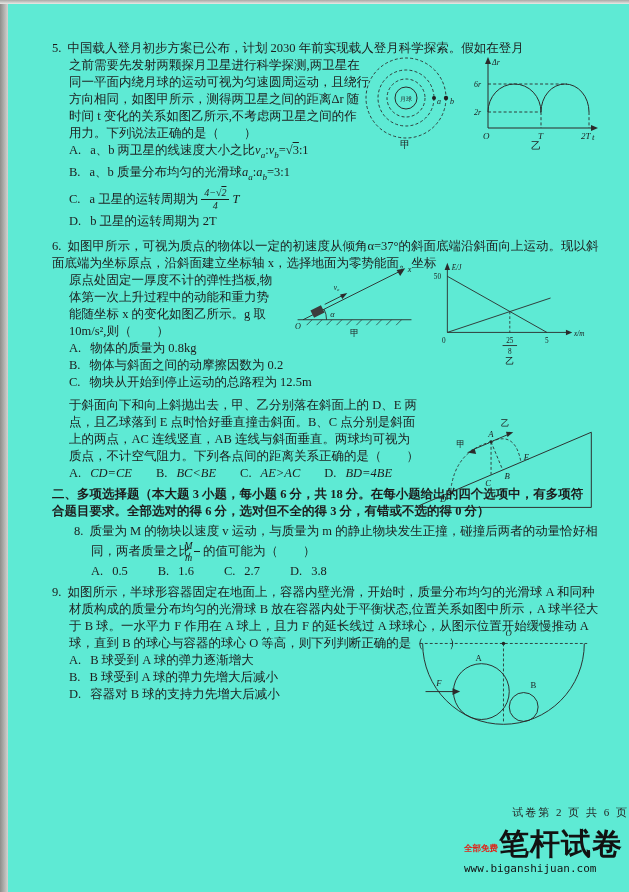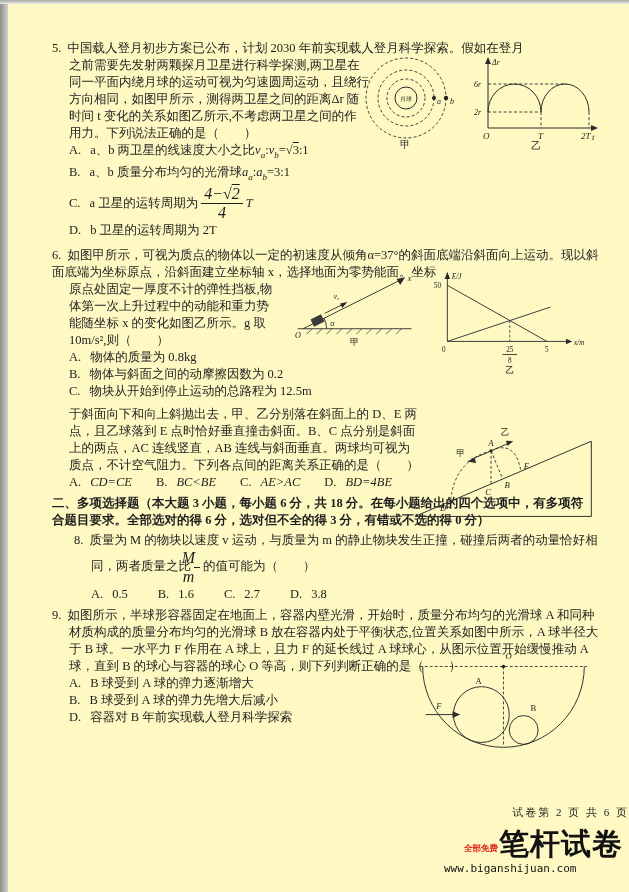--- a/index.html
+++ b/index.html
@@ -1,16 +1,16 @@
 <!DOCTYPE html>
 <html><head>
 <meta charset="utf-8">
 <style>
   html,body{margin:0;padding:0;background:#b7b7b4;}
-  .sheet{position:relative;width:629px;height:892px;background:#fef9c3;overflow:hidden;
+  .sheet{position:relative;width:629px;height:892px;background:#5eead4;overflow:hidden;
          font-family:"Liberation Serif","DejaVu Serif",serif;color:#1d1d1d;
          font-size:12.5px;line-height:17px;}
   .edge-left{position:absolute;left:0;top:0;width:8px;height:100%;
              background:linear-gradient(90deg,#8d8d8a,#d3d3d0);}
   .edge-top{position:absolute;left:0;top:0;width:100%;height:4px;
             background:linear-gradient(180deg,#a8a8a5,#e9e9e6);}
   .content{position:absolute;left:52px;top:40px;width:548px;}
   .q{position:relative;}
   .q5{margin-bottom:8px;} .q6{margin-bottom:6px;} .q7{margin-bottom:4px;}
   .q8{margin-bottom:4px;margin-left:22px;} .q9{margin-bottom:0;}
@@ -21,39 +21,39 @@
   .olab{margin-right:9px;}
   .oprow{padding-left:17px;display:flex;}
   .oprow .opitem{display:flex;}
   .oprow.g28 .opitem{margin-right:30px;}
   .oprow.g22 .opitem{margin-right:24px;}
   .sec{font-weight:bold;margin:3px 16px 3px 0;}
   .iv{font-style:italic;}
   sub{font-size:9px;font-style:italic;}
   .rad{text-decoration:overline;}
   .frac{display:inline-flex;flex-direction:column;vertical-align:middle;text-align:center;
-        line-height:1.12;font-size:16px;margin:0 3px;font-style:italic;}
+        line-height:1.12;font-size:10px;margin:0 3px;font-style:italic;}
   .frac .fnum{padding:0 3px;}
   .frac .fden{border-top:1px solid #1d1d1d;padding:0 3px;}
   .optc{display:flex;align-items:center;padding-left:17px;line-height:28px;}
   .figs{position:absolute;display:flex;align-items:flex-start;}
   .figs-q5{right:2px;top:14px;gap:6px;}
   .figs-q6{right:6px;top:22px;gap:6px;}
   .figs-q7{right:0;top:14px;}
   .figs-q9{right:8px;top:40px;}
   svg{display:block;}
   svg .ln{fill:none;stroke:#2b2b2b;stroke-width:1;}
   svg .lnd{fill:none;stroke:#2b2b2b;stroke-width:0.9;stroke-dasharray:3,2.2;}
   svg text{fill:#1d1d1d;font-family:"Liberation Serif","DejaVu Serif",serif;}
   svg .t6{font-size:6px;} svg .t8{font-size:8px;} svg .t9{font-size:9px;}
   svg .t10{font-size:10px;} svg .ti{font-style:italic;}
   .footer{position:absolute;left:0;width:629px;top:804px;text-align:right;
           font-size:11px;letter-spacing:2px;color:#242424;}
   .brand{position:absolute;right:6px;top:828px;}
-  .brand-top{display:flex;align-items:flex-end;margin-left:20px;}
+  .brand-top{display:flex;align-items:flex-end;}
   .brand-free{color:#e02318;font-size:8.5px;font-weight:bold;line-height:10px;
               font-family:"DejaVu Sans",sans-serif;margin:0 1px 7px 0;}
   .brand-name{font-size:30px;font-weight:bold;line-height:32px;letter-spacing:1px;
               font-family:"DejaVu Sans",sans-serif;color:#121212;}
   .brand-site{font-family:"DejaVu Sans Mono","Liberation Mono",monospace;font-weight:normal;
               font-size:11px;line-height:17px;color:#121212;letter-spacing:0;}
 </style>
 </head>
 <body>
 
@@ -259,21 +259,21 @@
           <circle class="ln" cx="114" cy="86" r="15"></circle>
           <text class="t9" x="121" y="66">B</text>
           <line class="ln" x1="12" y1="70" x2="41" y2="70"></line>
           <polygon points="40,66.5 48,70 40,73.5" fill="#2b2b2b"></polygon>
           <text class="t9 ti" x="23" y="64">F</text>
         </svg>
       </div>
 
       <div class="opt"><span class="olab">A.</span><span>B 球受到 A 球的弹力逐渐增大</span></div>
       <div class="opt"><span class="olab">B.</span><span>B 球受到 A 球的弹力先增大后减小</span></div>
-      <div class="opt"><span class="olab">D.</span><span>容器对 B 年前实现载人登月科学探索</span></div>
+      <div class="opt"><span class="olab">D.</span><span>容器对 B 球的支持力先增大后减小</span></div>
     </div>
 
   </div>
 
   <div class="footer">试卷第 2 页 共 6 页</div>
 
   <div class="brand">
     <div class="brand-top">
       <span class="brand-free">全部免费</span>
       <span class="brand-name">笔杆试卷</span>

